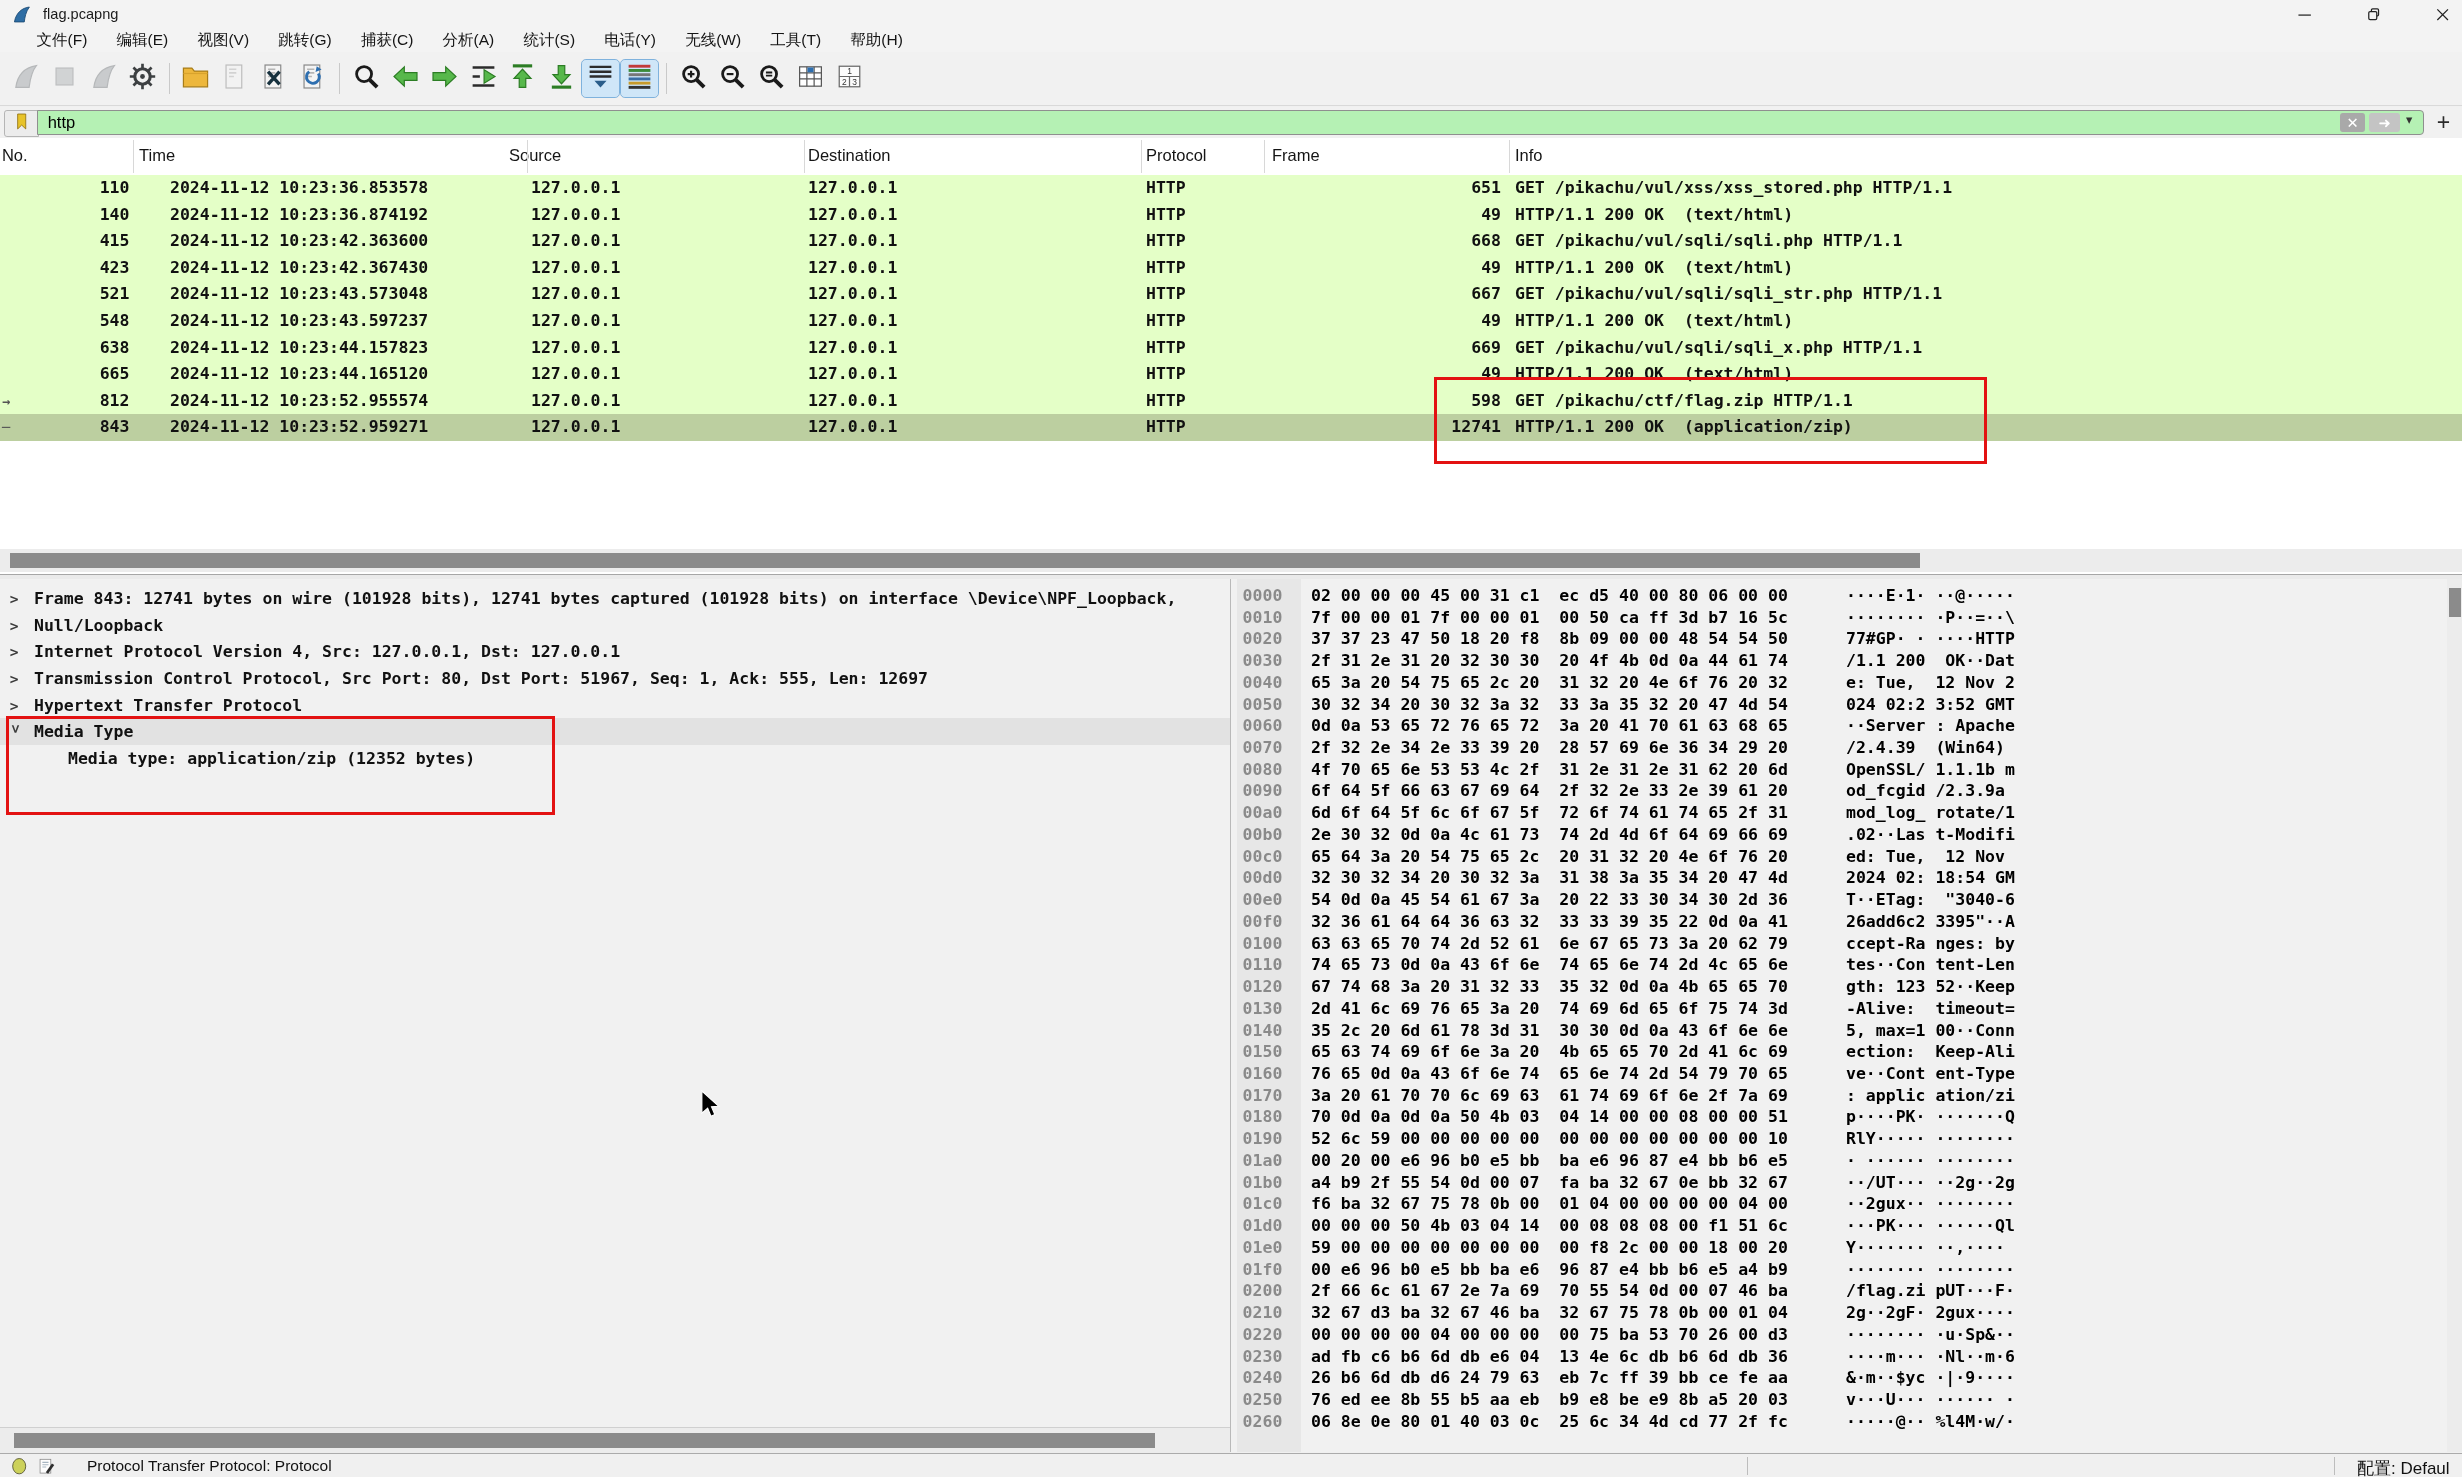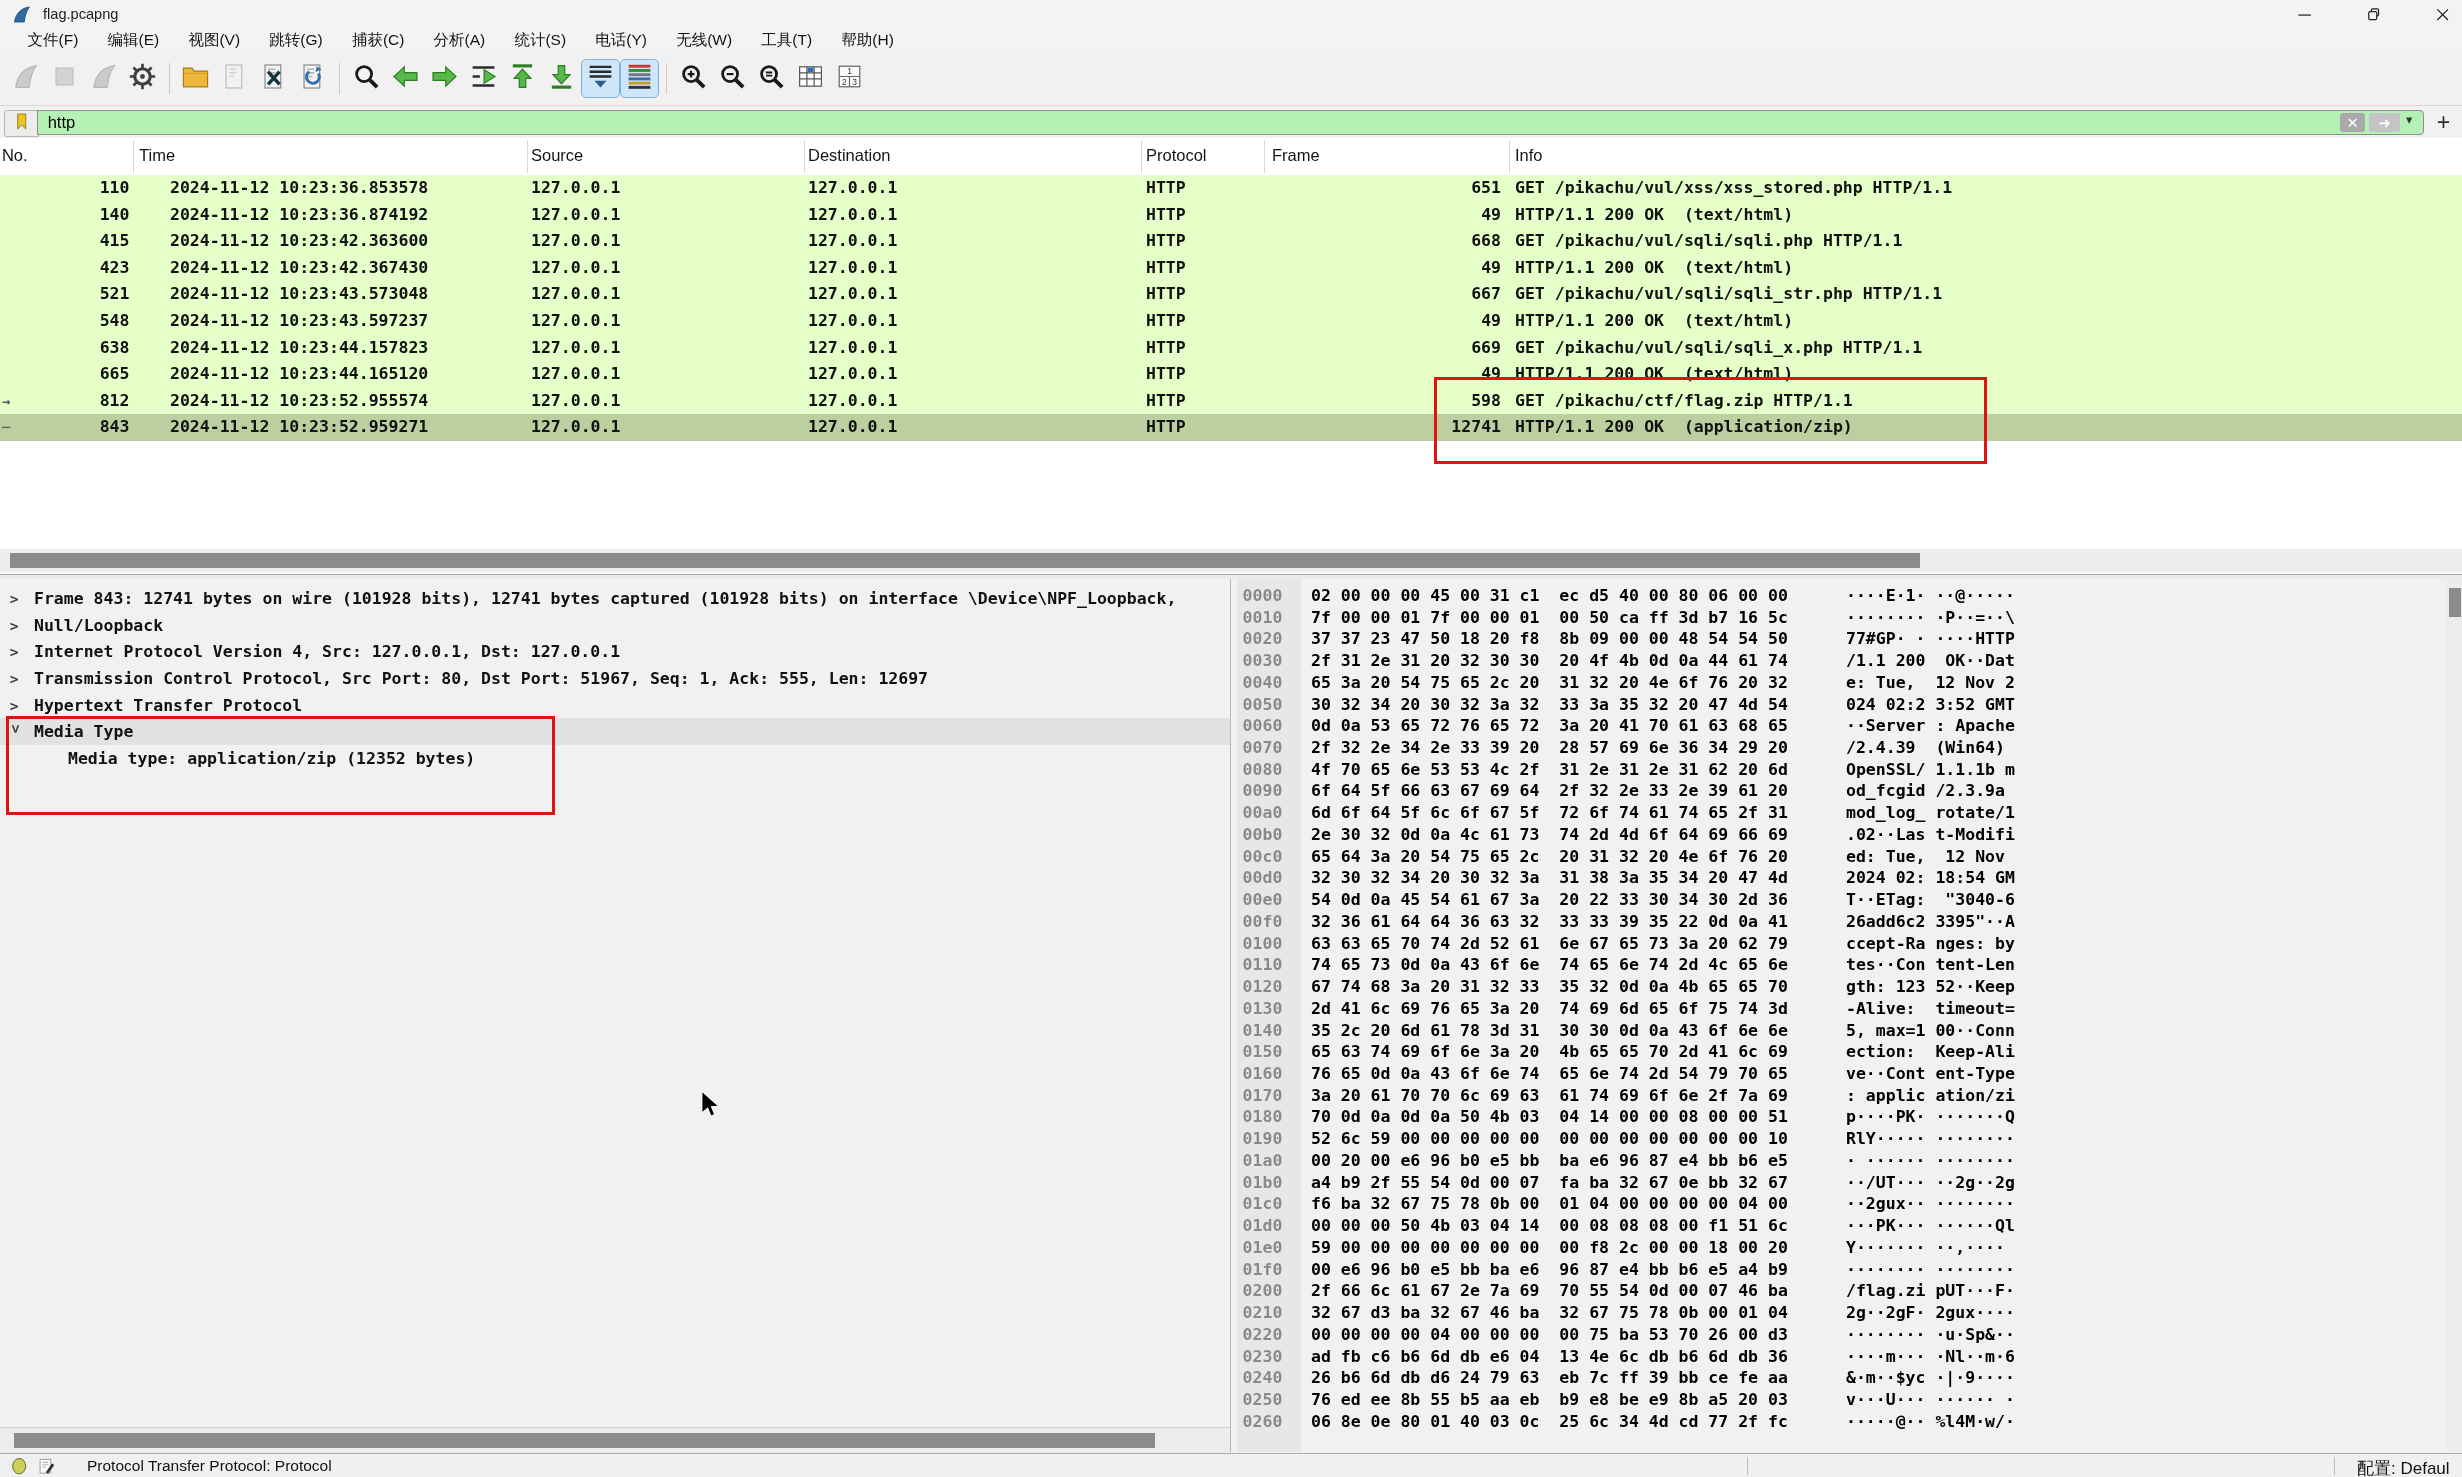--- a/index.html
+++ b/index.html
@@ -10,21 +10,21 @@
   .pre{white-space:pre;font-weight:bold;}
 
   
   #titlebar{left:0;top:0;width:2463px;height:29px;background:#f3f3f3;}
   #app-icon{left:11.6px;top:4.9px;width:19.4px;height:19.4px;}
   #window-title{left:43px;top:5.8px;font-size:14.6px;color:#1b1b1b;}
   .wbtn{top:0;width:49px;height:29px;display:flex;align-items:center;justify-content:center;}
   .wbtn svg{width:21.3px;height:21.3px;}
 
   
-  #menubar{left:0;top:29px;width:2463px;height:23px;background:#f3f3f3;display:flex;align-items:center;padding-left:13px;box-sizing:border-box;}
+  #menubar{left:0;top:29px;width:2463px;height:23px;background:#f3f3f3;display:flex;align-items:center;padding-left:22px;box-sizing:border-box;}
   .menu-item{font-size:15.5px;padding:1.9px 14.6px;color:#141414;}
 
   
   #toolbar{left:0;top:52px;width:2463px;height:54px;background:#f1f1f1;display:flex;align-items:center;padding-left:5.8px;box-sizing:border-box;border-bottom:1px solid #d9d9d9;}
   .tbtn{width:37px;height:37px;margin:0 1px;display:flex;align-items:center;justify-content:center;border-radius:3.9px;}
   .tbtn svg{width:29px;height:29px;}
   .tbtn.disabled{opacity:.5;}
   .tbtn.active{background:#cfe6f8;outline:1px solid #7fb2dd;}
   .tsep{width:1px;height:31px;background:#c9c9c9;margin:0 6.8px;}
 
@@ -291,21 +291,21 @@
     <div id="filter-apply" class="abs">➜</div>
     <div id="filter-dropdown" class="abs">▾</div>
   </div>
   <div id="filter-add" class="abs">+</div>
 </div>
 
 <div id="packet-pane" class="abs">
   <div id="plist-header" class="abs">
       <span class="hcell abs" style="left: 1.9px;">No.</span>
       <span class="hcell abs" style="left: 139px;">Time</span>
-      <span class="hcell abs" style="left: 531px;">Source</span>
+      <span class="hcell abs" style="left: 509px;">Source</span>
       <span class="hcell abs" style="left: 808px; text-align: right;">Destination</span>
       <span class="hcell abs" style="left: 1146px;">Protocol</span>
       <span class="hcell abs" style="left: 1272px;">Frame</span>
       <span class="hcell abs" style="left: 1515px;">Info</span>
       <div class="hsep abs" style="left: 133px;"></div>
       <div class="hsep abs" style="left: 527px;"></div>
       <div class="hsep abs" style="left: 804px;"></div>
       <div class="hsep abs" style="left: 1141px;"></div>
       <div class="hsep abs" style="left: 1264px;"></div>
       <div class="hsep abs" style="left: 1509px;"></div>

